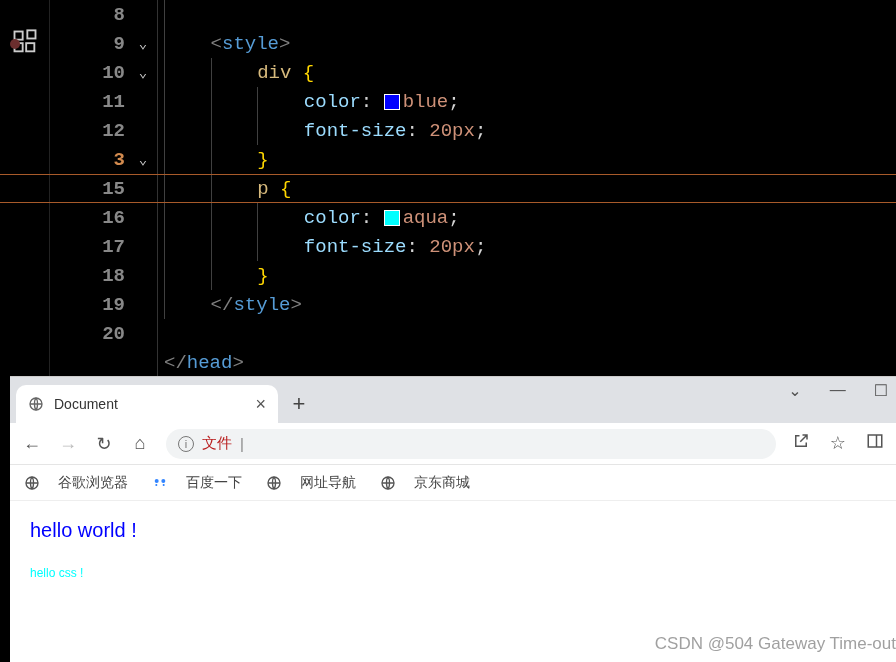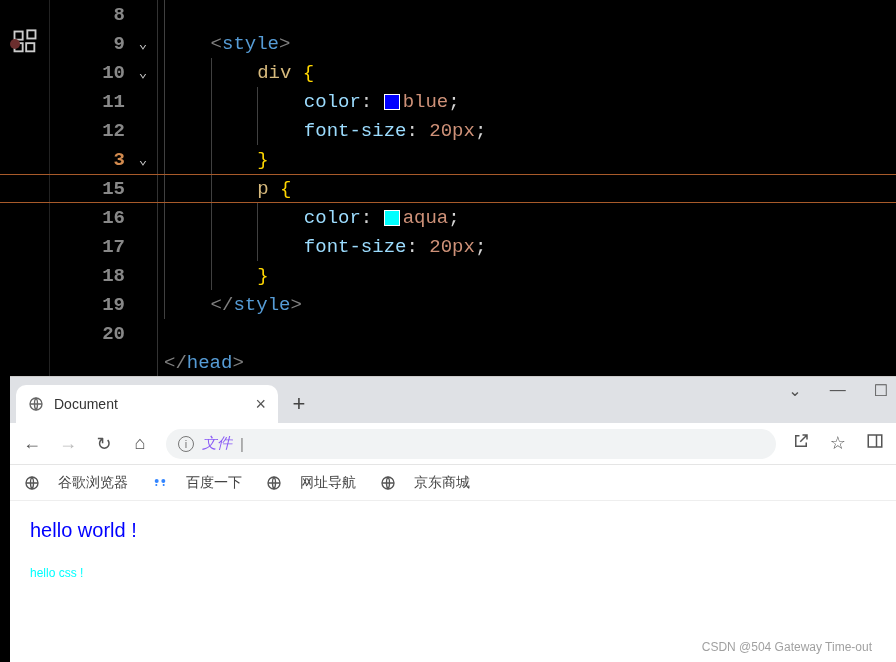--- a/index.html
+++ b/index.html
@@ -177,21 +177,21 @@
     padding: 0 12px;
     gap: 8px;
     font-size: 15px;
     color: #555;
   }
   .omnibox .info-i {
     width:16px;height:16px;border:1px solid #777;border-radius:50%;
     display:flex;align-items:center;justify-content:center;
     font-size:11px;color:#777;
   }
-  .omnibox .kind { color:#8b5cf6;font-style:italic; }
+  .omnibox .kind { color:#b91c1c; }
   .omnibox .sep  { color:#888; }
   .omnibox .path { color:#333; }
   .tb-right { display:flex; gap:20px; font-size:18px; color:#555; }
   .bookmarks {
     height: 36px;
     display: flex;
     align-items: center;
     gap: 24px;
     padding: 0 14px;
     font-size: 14px;
@@ -209,23 +209,23 @@
     font-family: Arial, sans-serif;
     margin-bottom: 24px;
   }
   .vp-p {
     color: aqua;
     font-size: 12px;
     font-family: Arial, sans-serif;
   }
   .watermark {
     position: absolute;
-    right: 24px;
+    right: 0;
     bottom: 8px;
-    font-size: 12px;
+    font-size: 17px;
     color: rgba(120,120,120,0.7);
     font-family: Arial, sans-serif;
   }
 </style>
 </head>
 <body>
 
 <div class="editor">
   <div class="activity-bar">
     <span>

